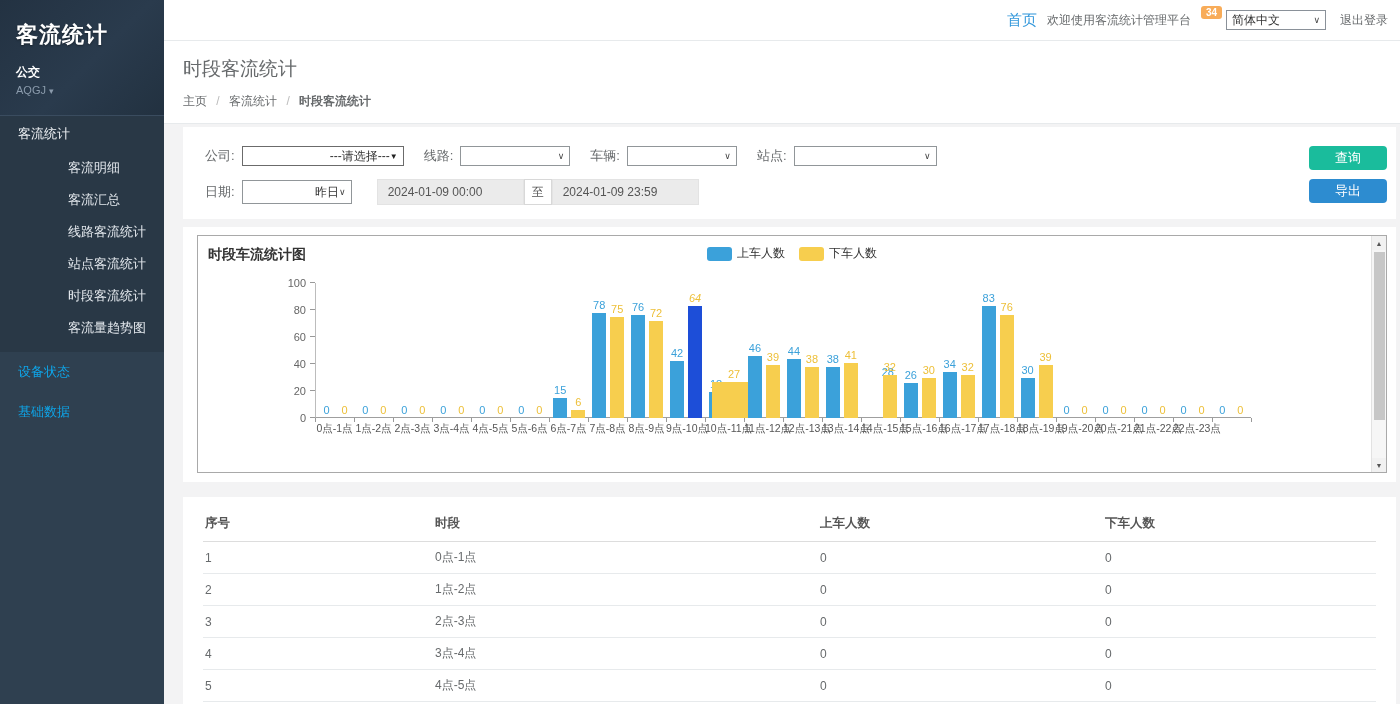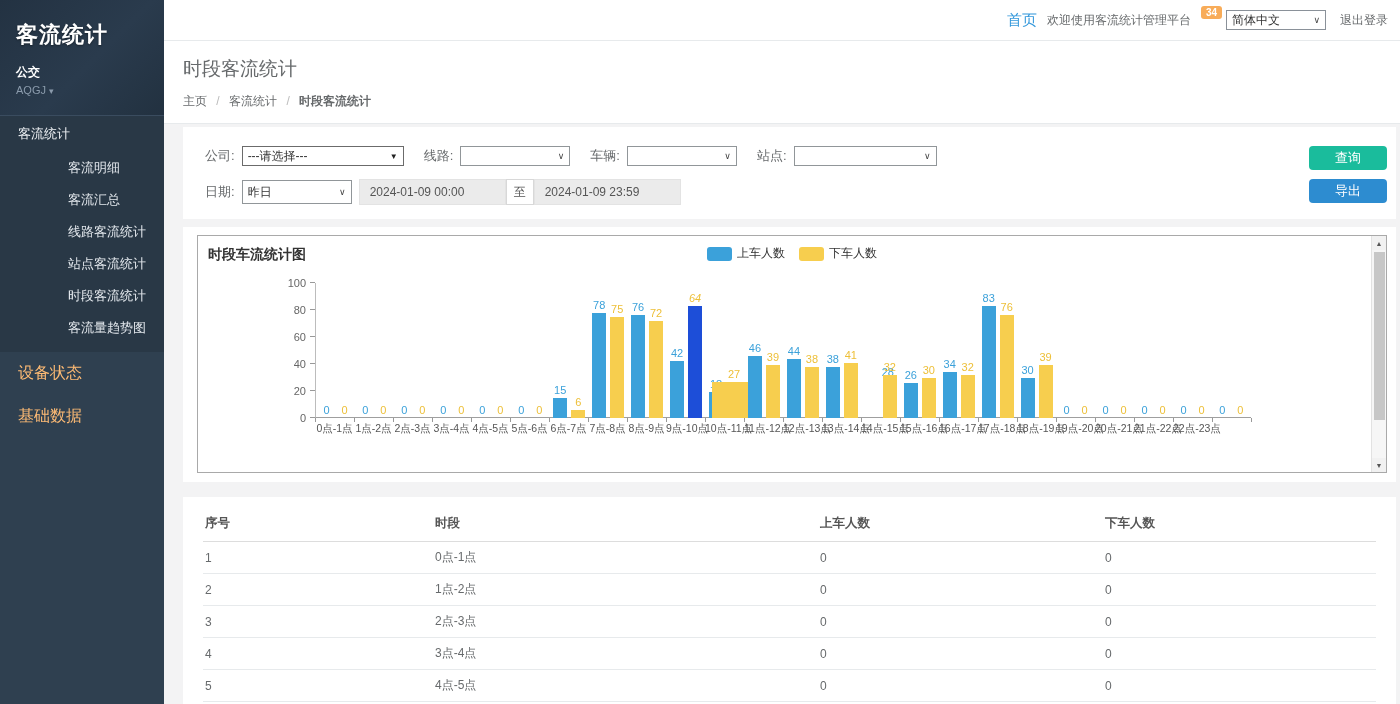--- a/index.html
+++ b/index.html
@@ -11,21 +11,21 @@
   .logo-area { height:115px; padding:20px 16px 0 16px;
     background:linear-gradient(135deg,#233242 0%,#2a3b4d 55%,#223140 100%); }
   .app-title { color:#fff; font-size:22px; font-weight:bold; letter-spacing:1px; text-shadow:0 1px 2px rgba(0,0,0,.4); }
   .org { color:#fff; font-size:12px; font-weight:bold; margin-top:14px; }
   .org-code { color:#8b9bac; font-size:11px; margin-top:3px; cursor:pointer; }
   .org-code .caret { font-size:9px; color:#8b9bac; }
   .nav-group { background:#293846; border-top:1px solid #3a4c5f; }
   .nav-parent { color:#eef1f4; font-size:13px; padding:9px 0 9px 18px; cursor:pointer; }
   .submenu { padding-bottom:8px;padding-left:36px; }
   .subitem { color:#e4e9ee; font-size:13px; padding:7px 0 7px 32px; cursor:pointer; }
-  .nav-item { color:#fdba74; font-size:16px; padding:11px 0 11px 18px; cursor:pointer; }
+  .nav-item { color:#0ea5e9; font-size:13px; padding:11px 0 11px 18px; cursor:pointer; }
 
   
   .main { margin-left:164px; height:704px; display:flex; flex-direction:column; }
   .topbar { height:41px; background:#fff; border-bottom:1px solid #e7eaec;
     display:flex; align-items:center; justify-content:flex-end; padding-right:12px; flex:0 0 auto; }
   .home-link { color:#3498db; font-size:15px; margin-right:10px; cursor:pointer; }
   .welcome { font-size:12px; color:#676a6c; margin-right:10px; }
   .badge { background:#f8ac59; color:#fff; font-size:10px; font-weight:bold; border-radius:3px;
     padding:1px 5px; transform:translateY(-8px); margin-right:4px; cursor:pointer; }
   .lang-select { width:100px; height:20px; border:1px solid #8a9199; background:#fff; font-size:12px;
@@ -43,29 +43,29 @@
   .content { flex:1; padding:3px 4px 0 19px; overflow:hidden; }
   .panel { background:#fff; }
 
   
   .filter-panel { padding:19px 9px 14px 22px; display:flex; margin-bottom:8px; }
   .filter-rows { flex:1; }
   .frow { display:flex; align-items:center; }
   .frow + .frow { margin-top:13px; }
   .flabel { font-size:13px; color:#676a6c; margin-right:7px; white-space:nowrap; }
   .sel { border:1px solid #919699; background:#fff; height:20px; font-size:12px; color:#333;
-    display:flex; align-items:center; justify-content:space-between; padding:0 5px; cursor:pointer; }
+    display:flex; align-items:center; justify-content:flex-end; padding:0 5px; cursor:pointer; }
   .sel.company { width:162px; border-color:#6b6b6b; }
   .sel .tri { font-size:8px; color:#222; }
   .gap { width:20px; flex:0 0 auto; }
   .sel.small { width:110px; }
   .sel.station { width:143px; }
   .sel.date-preset { width:110px; height:24px; }
   .date-input { width:147px; height:26px; background:#ebebeb; border:1px solid #e3e3e3; font-size:12px;
-    color:#555; display:flex; align-items:center; padding-left:10px; margin-left:7px; cursor:text; }
+    color:#555; display:flex; align-items:center; padding-left:10px; margin-left:25px; cursor:text; }
   .range-sep { width:28px; height:26px; background:#fff; border:1px solid #d8d8d8; font-size:12px; color:#555;
     display:flex; align-items:center; justify-content:center; }
   .date-input.end { margin-left:0; }
   .filter-actions { display:flex; flex-direction:column; gap:9px; margin-left:auto; padding-left:10px; }
   .btn { width:78px; height:24px; border:none; border-radius:4px; color:#fff; font-size:13px;
     font-family:inherit; cursor:pointer; }
   .btn.query { background:#1abc9c; }
   .btn.export { background:#2d8cd0; }
 
   

